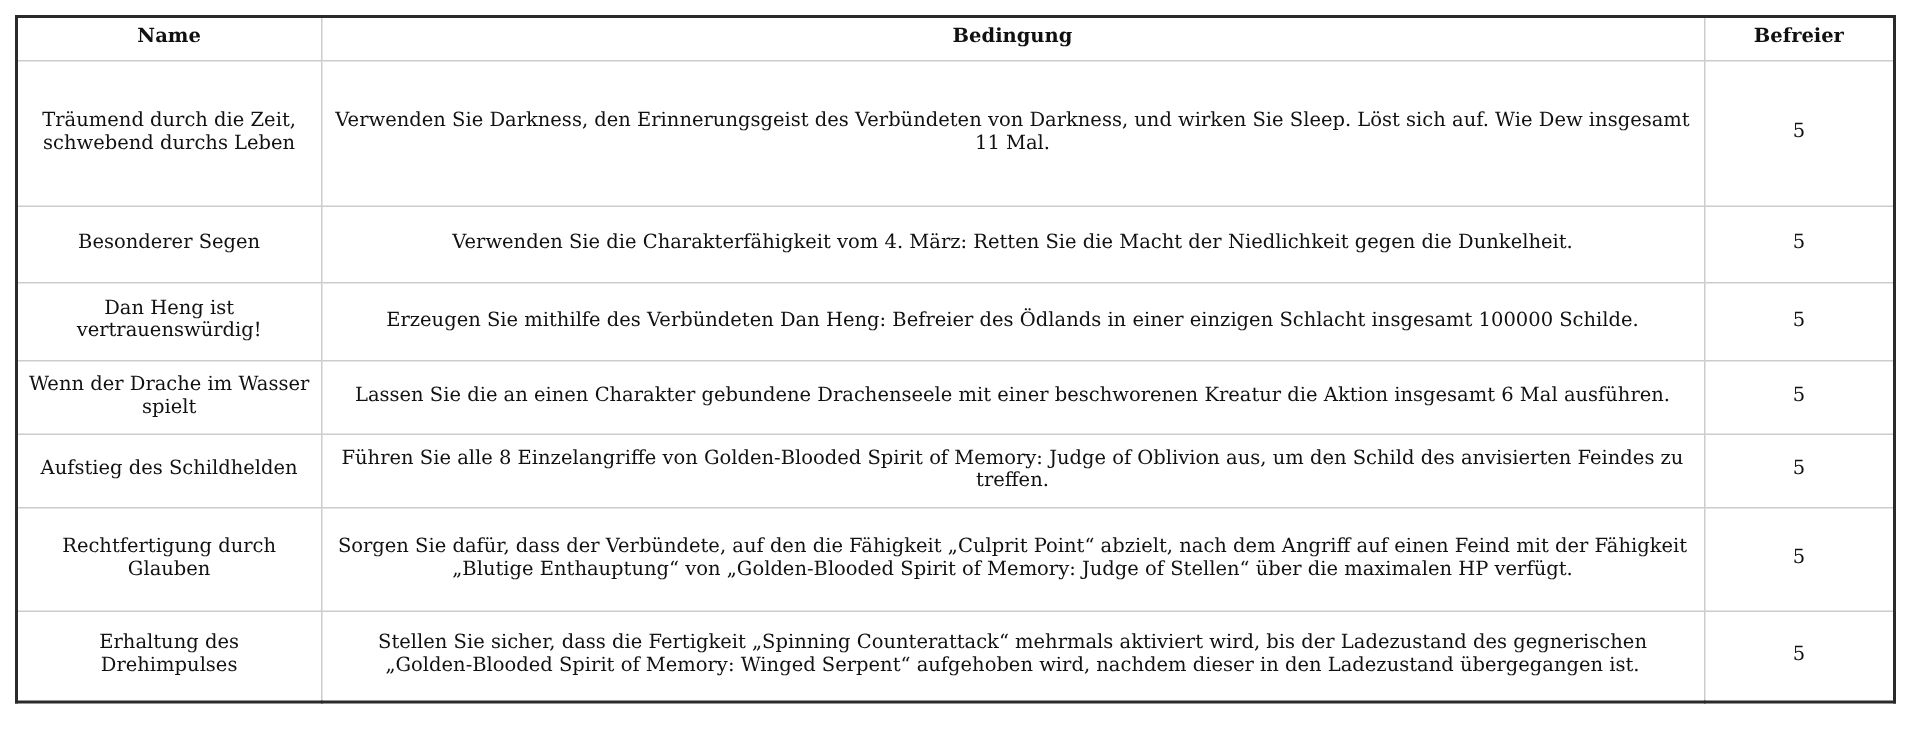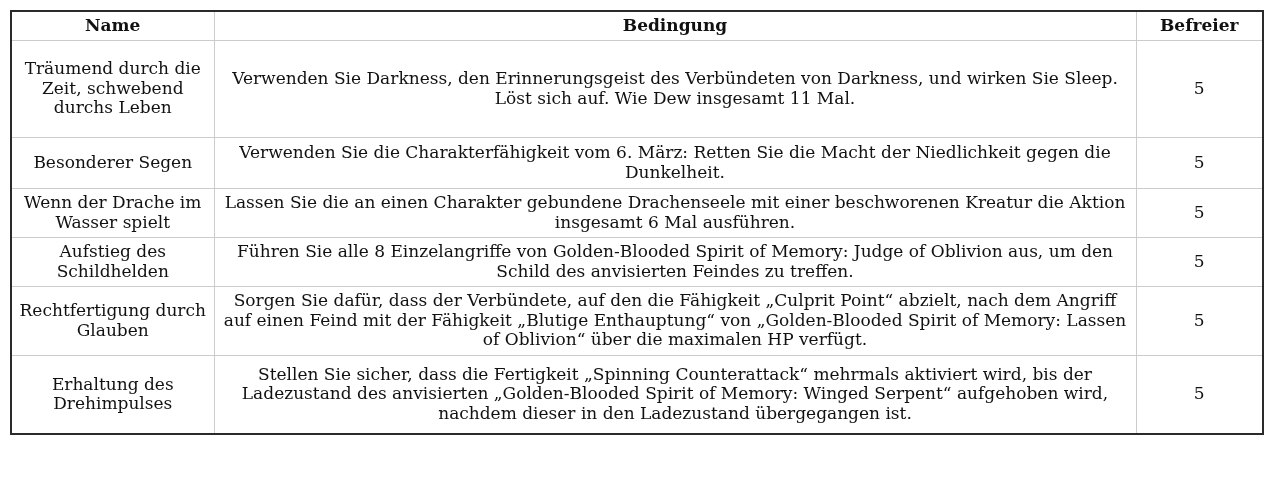--- a/index.html
+++ b/index.html
@@ -26,40 +26,40 @@
     table-layout: fixed;
     border-collapse: collapse;
     border: 2px solid var(--outer-border);
     background: var(--background);
   }
   table.achievements th,
   table.achievements td {
     border: 1px solid var(--inner-border);
     text-align: center;
     vertical-align: middle;
-    font-size: 17px;
+    font-size: 13px;
     line-height: 1.15;
     padding: 2px 7px;
     overflow: hidden;
   }
   table.achievements th {
     font-weight: bold;
     padding: 2px 4px;
   }
   col.col-name   { width: 203px; }
   col.col-cond   { width: 922px; }
   col.col-reward { width: 127px; }
   tr.hdr { height: 29px; }
   tr.r0 { height: 97px; padding-left: 27px; }
   tr.r1 { height: 51px; padding-left: 28px; }
   tr.r2 { height: 52px; }
   tr.r3 { height: 49px; }
   tr.r4 { height: 49px; }
   tr.r5 { height: 69px; }
-  tr.r6 { height: 79px; }
+  tr.r6 { height: 61px; }
 </style>
 </head>
 <body>
 
 <div class="page">
   <table class="achievements">
     <colgroup>
       <col class="col-name">
       <col class="col-cond">
       <col class="col-reward">
@@ -72,38 +72,43 @@
       </tr>
     </thead>
     <tbody>
       <tr class="r0">
         <td>Träumend durch die Zeit, schwebend durchs Leben</td>
         <td>Verwenden Sie Darkness, den Erinnerungsgeist des Verbündeten von Darkness, und wirken Sie Sleep. Löst sich auf. Wie Dew insgesamt 11 Mal.</td>
         <td>5</td>
       </tr>
       <tr class="r1">
         <td>Besonderer Segen</td>
-        <td>Verwenden Sie die Charakterfähigkeit vom 6. März: Retten Sie die Macht der Niedlichkeit gegen die Dunkelheit.</td>
+        <td>Verwenden Sie die Charakterfähigkeit vom 4. März: Retten Sie die Macht der Niedlichkeit gegen die Dunkelheit.</td>
+        <td>5</td>
+      </tr>
+      <tr class="r2">
+        <td>Dan Heng ist vertrauenswürdig!</td>
+        <td>Erzeugen Sie mithilfe des Verbündeten Dan Heng: Befreier des Ödlands in einer einzigen Schlacht insgesamt 100000 Schilde.</td>
         <td>5</td>
       </tr>
       <tr class="r3">
         <td>Wenn der Drache im Wasser spielt</td>
         <td>Lassen Sie die an einen Charakter gebundene Drachenseele mit einer beschworenen Kreatur die Aktion insgesamt 6 Mal ausführen.</td>
         <td>5</td>
       </tr>
       <tr class="r4">
         <td>Aufstieg des Schildhelden</td>
         <td>Führen Sie alle 8 Einzelangriffe von Golden-Blooded Spirit of Memory: Judge of Oblivion aus, um den Schild des anvisierten Feindes zu treffen.</td>
         <td>5</td>
       </tr>
       <tr class="r5">
         <td>Rechtfertigung durch Glauben</td>
-        <td>Sorgen Sie dafür, dass der Verbündete, auf den die Fähigkeit „Culprit Point“ abzielt, nach dem Angriff auf einen Feind mit der Fähigkeit „Blutige Enthauptung“ von „Golden-Blooded Spirit of Memory: Lassen of Oblivion“ über die maximalen HP verfügt.</td>
+        <td>Sorgen Sie dafür, dass der Verbündete, auf den die Fähigkeit „Culprit Point“ abzielt, nach dem Angriff auf einen Feind mit der Fähigkeit „Blutige Enthauptung“ von „Golden-Blooded Spirit of Memory: Judge of Stellen“ über die maximalen HP verfügt.</td>
         <td>5</td>
       </tr>
       <tr class="r6">
         <td>Erhaltung des Drehimpulses</td>
-        <td>Stellen Sie sicher, dass die Fertigkeit „Spinning Counterattack“ mehrmals aktiviert wird, bis der Ladezustand des anvisierten „Golden-Blooded Spirit of Memory: Winged Serpent“ aufgehoben wird, nachdem dieser in den Ladezustand übergegangen ist.</td>
+        <td>Stellen Sie sicher, dass die Fertigkeit „Spinning Counterattack“ mehrmals aktiviert wird, bis der Ladezustand des gegnerischen „Golden-Blooded Spirit of Memory: Winged Serpent“ aufgehoben wird, nachdem dieser in den Ladezustand übergegangen ist.</td>
         <td>5</td>
       </tr>
     </tbody>
   </table>
 </div>
 
 </body></html>

